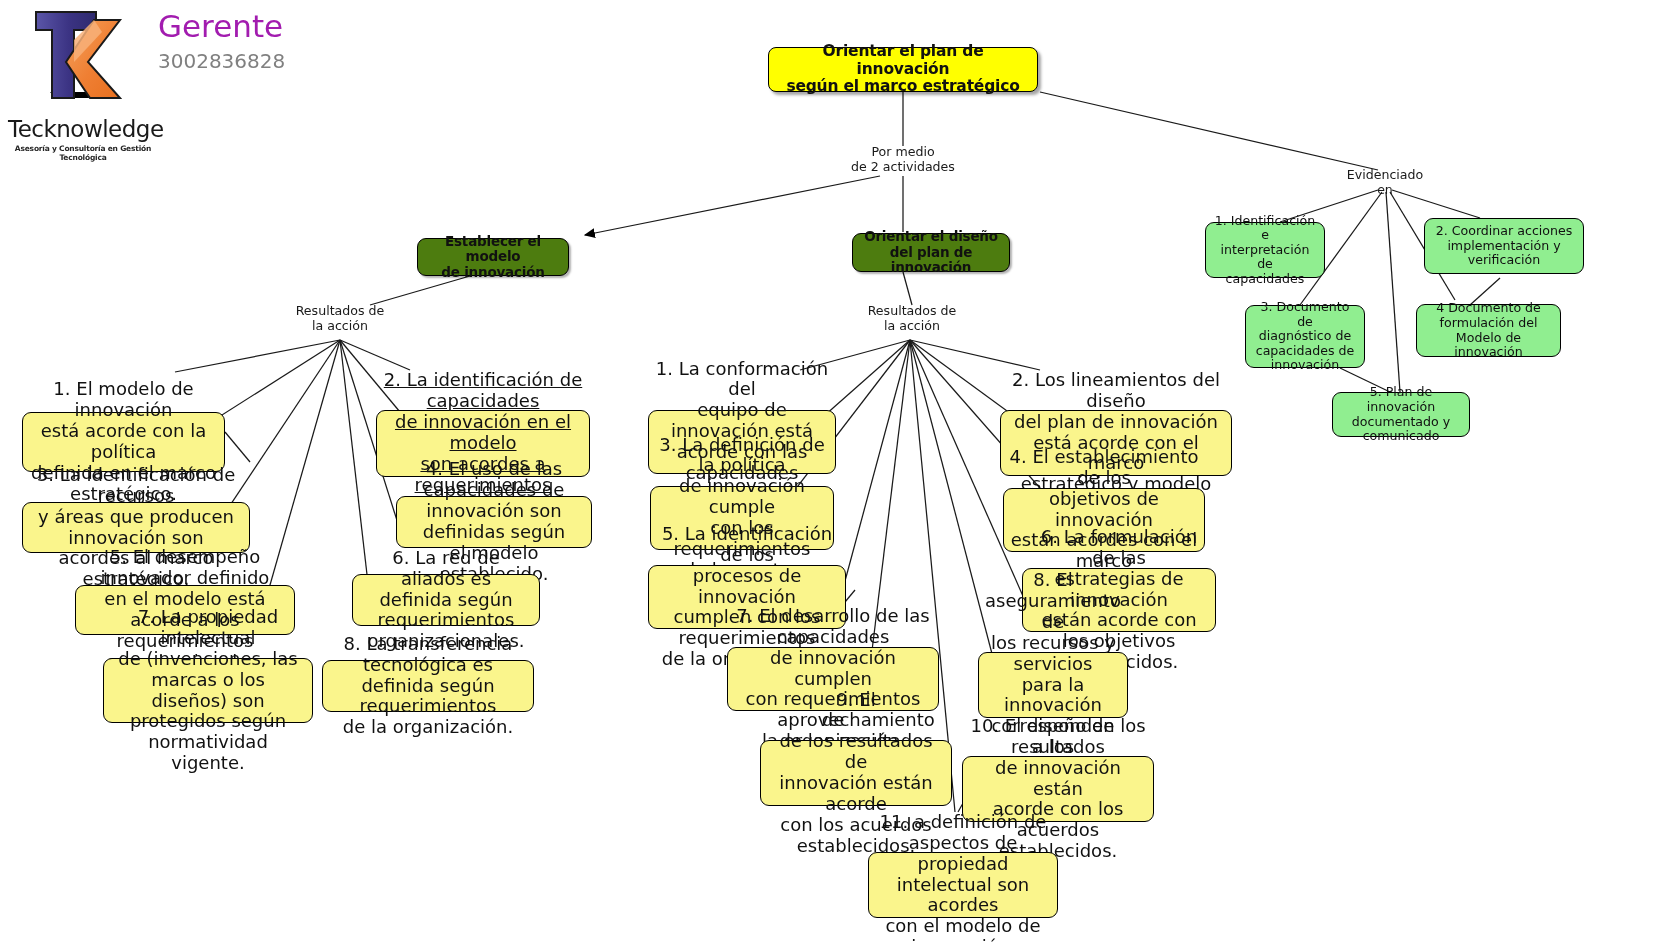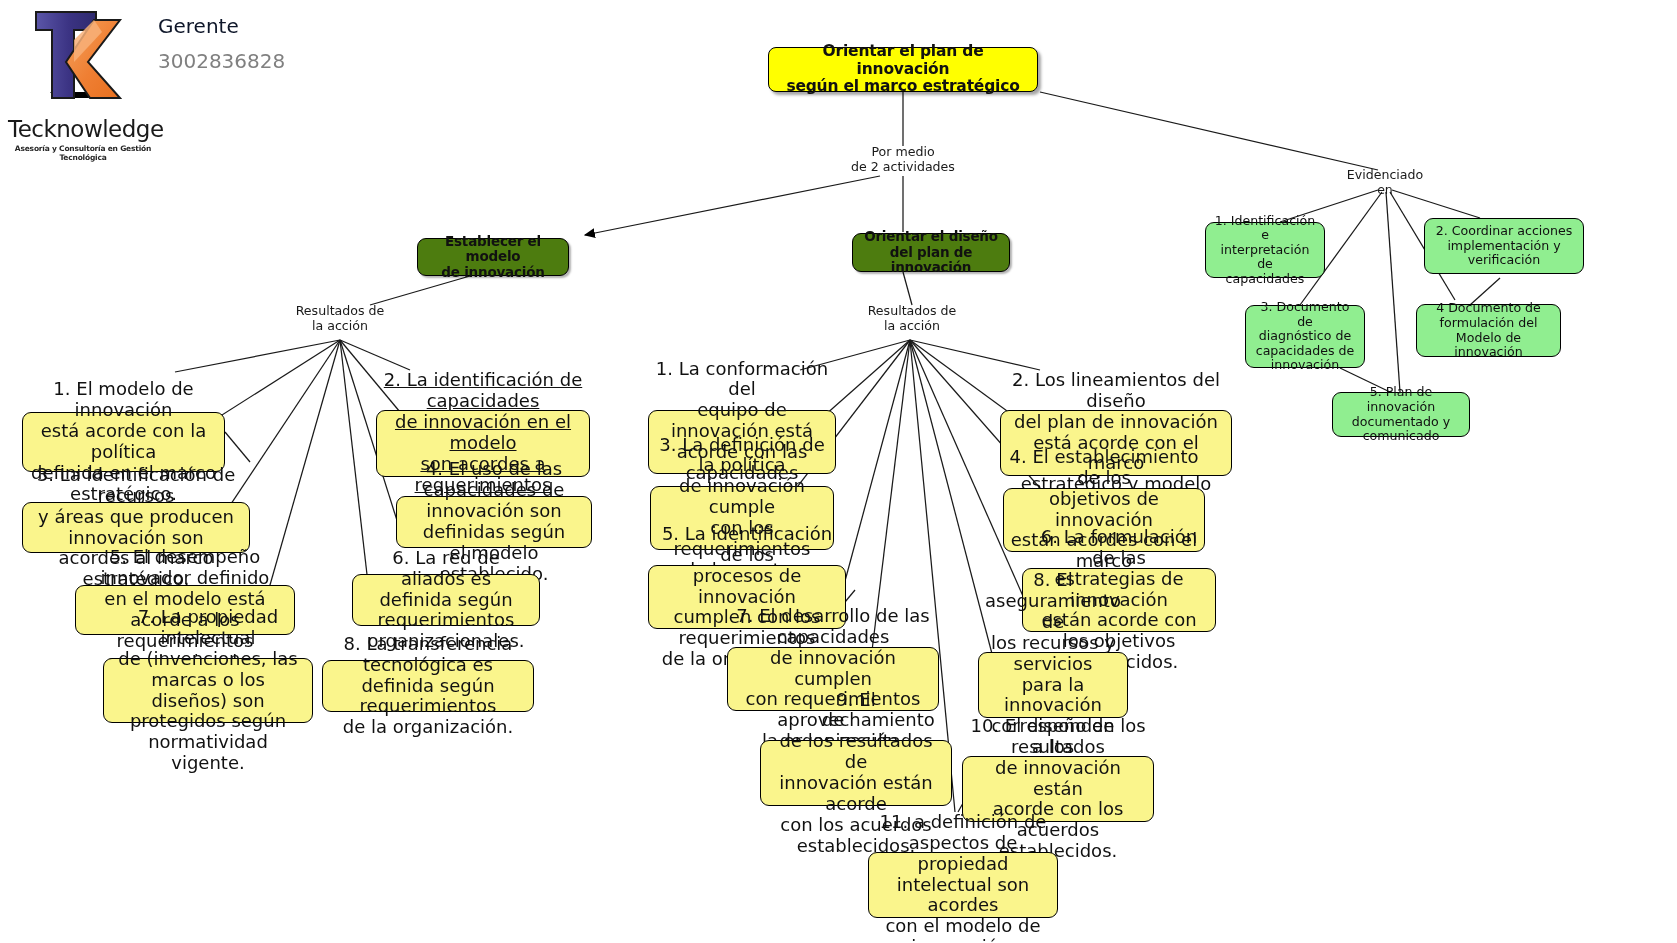--- a/index.html
+++ b/index.html
@@ -69,23 +69,23 @@
     left: 158px;
     top: 6px;
     color: #808080;
   }
   .contact .name {
     font-size: 27px;
     line-height: 40px;
     color: #808080;
   }
   .contact .role {
-    font-size: 20px;
+    font-size: 31px;
     line-height: 40px;
-    color: #0f172a;
+    color: #a21caf;
   }
   .contact .email {
     font-size: 20px;
     line-height: 30px;
     color: #9a9a9a;
   }
   .contact .phone {
     font-size: 20px;
     line-height: 30px;
     color: #808080;

